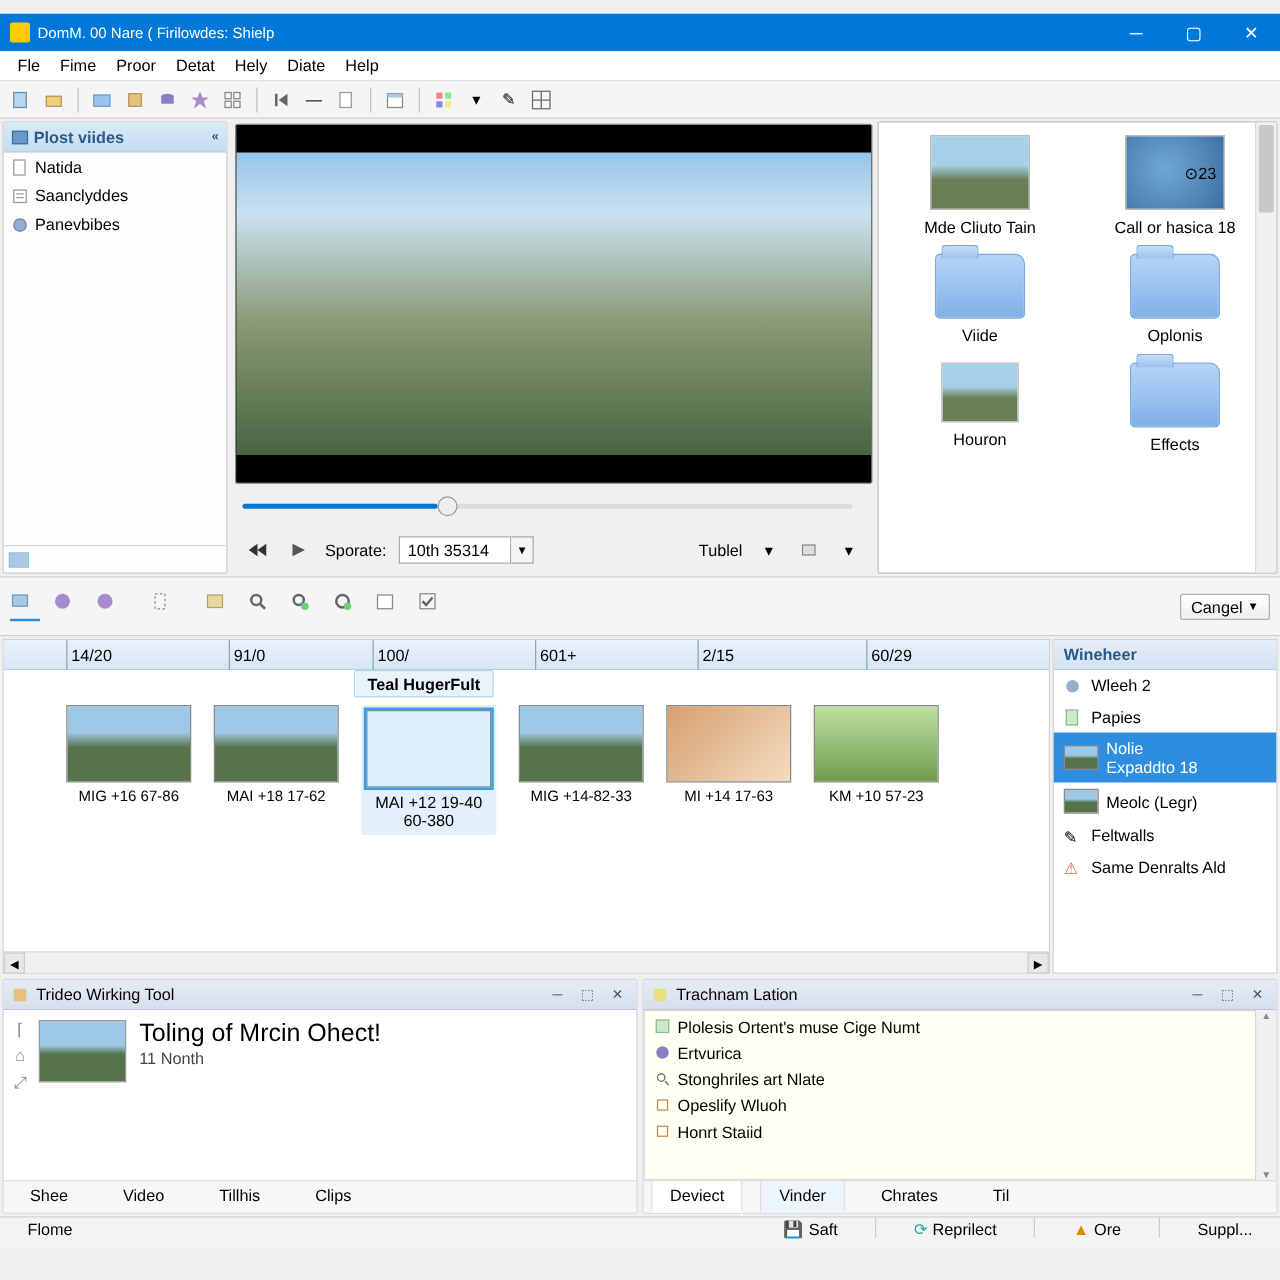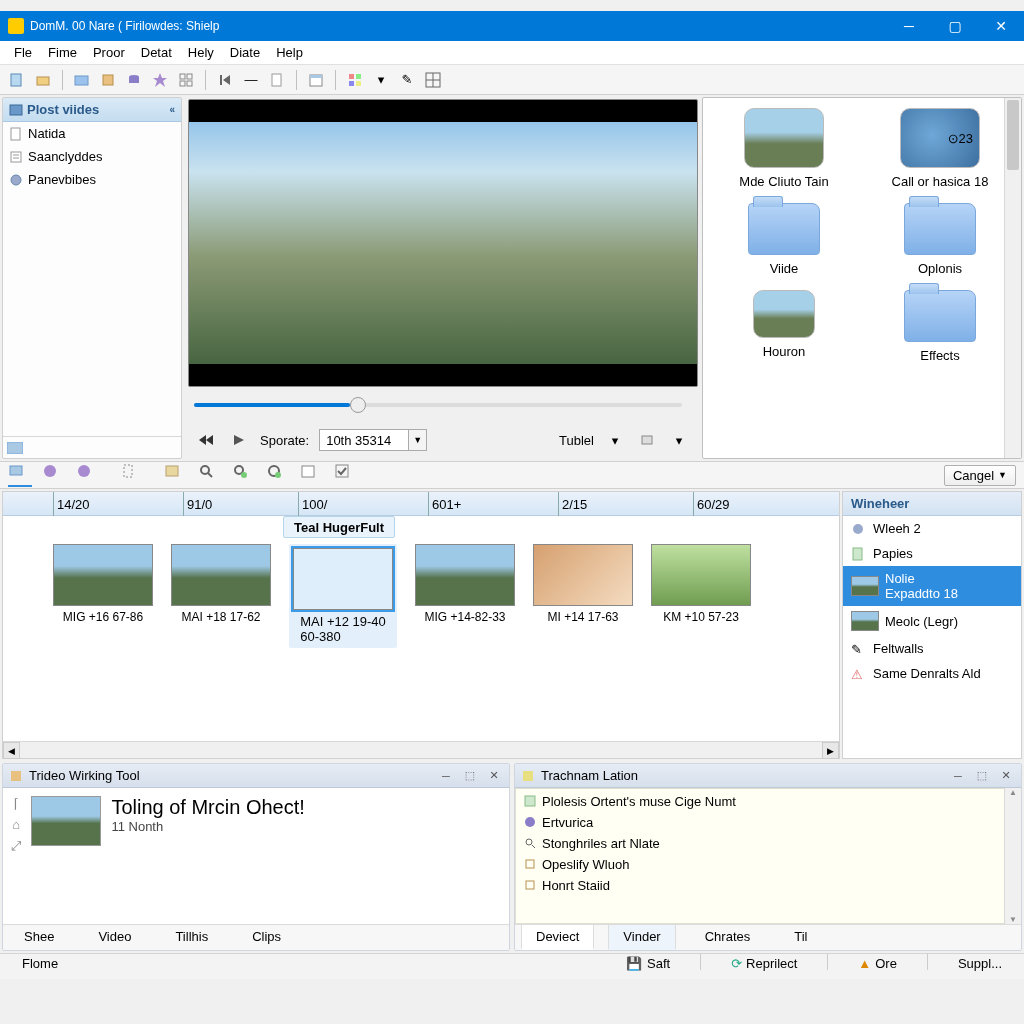--- a/index.html
+++ b/index.html
@@ -30,49 +30,49 @@
 .slider-fill { position:absolute; left:0; top:0; height:4px; width:32%; background:#0078d7; border-radius:2px; }
 .slider-thumb { position:absolute; top:-6px; left:32%; width:16px; height:16px; border-radius:50%; background:#eee; border:1px solid #999; }
 .prev-controls2 { height:34px; display:flex; align-items:center; gap:10px; padding:2px 8px; }
 .pc-btn { width:22px; height:22px; display:flex; align-items:center; justify-content:center; }
 .pc-label { font-size:13px; }
 .pc-input { border:1px solid #aaa; padding:2px 6px; width:90px; background:#fff; }
 .pc-dd { width:18px; height:22px; border:1px solid #aaa; border-left:none; background:#f4f4f4; display:flex; align-items:center; justify-content:center; font-size:9px; }
 .library { width:320px; border:1px solid #c0c0c0; margin:2px 2px 2px 0; background:#fff; border-radius:2px; position:relative; }
 .library-grid { display:grid; grid-template-columns:1fr 1fr; padding:10px 8px; gap:14px 10px; }
 .lib-item { display:flex; flex-direction:column; align-items:center; gap:6px; cursor:default; }
-.lib-thumb { width:80px; height:60px; border:1px solid #bbb; border-radius:10px; background:#eee; position:relative; overflow:hidden; }
+.lib-thumb { width:80px; height:60px; border:1px solid #bbb; border-radius:0; background:#eee; position:relative; overflow:hidden; }
 .lib-thumb.landscape { background:linear-gradient(to bottom,#a6d0e8 40%,#6a7e55 60%); }
 .lib-thumb.camera { background:radial-gradient(circle at 40% 45%,#6fa8d8,#3c6fa0); display:flex; align-items:center; justify-content:flex-end; padding-right:6px; color:#000; font-size:16px; }
 .folder-icon { width:72px; height:52px; background:linear-gradient(#b6d4f7,#7fb0e7); border-radius:4px 8px 4px 4px; position:relative; border:1px solid #7aa8dc; }
 .folder-icon::before { content:""; position:absolute; top:-8px; left:4px; width:28px; height:10px; background:linear-gradient(#c5ddf7,#9cc3ee); border-radius:3px 3px 0 0; border:1px solid #7aa8dc; border-bottom:none; }
 .lib-label { font-size:13px; text-align:center; }
 .lib-scroll { position:absolute; right:0; top:0; bottom:0; width:17px; background:#f0f0f0; border-left:1px solid #d8d8d8; }
 .lib-scroll .thumb { position:absolute; top:2px; left:2px; right:2px; height:70px; background:#c8c8c8; border-radius:2px; }
-.mid-toolbar { height:28px; background:#f5f5f5; border-top:1px solid #d0d0d0; border-bottom:1px solid #d0d0d0; display:flex; align-items:center; padding:0 8px; gap:10px; }
+.mid-toolbar { height:48px; background:#f5f5f5; border-top:1px solid #d0d0d0; border-bottom:1px solid #d0d0d0; display:flex; align-items:center; padding:0 8px; gap:10px; }
 .mid-toolbar .tb-btn { width:24px; height:24px; }
 .mid-toolbar .spacer { flex:1; }
 .cancel-btn { border:1px solid #b0b0b0; background:linear-gradient(#fff,#eee); padding:2px 8px; border-radius:2px; display:flex; align-items:center; gap:4px; }
 .timeline-zone { display:flex; height:272px; }
 .timeline-main { flex:1; background:#fff; border:1px solid #d0d0d0; margin:2px; position:relative; display:flex; flex-direction:column; }
 .ruler { height:24px; background:linear-gradient(#eaf2fb,#d6e6f6); border-bottom:1px solid #b8cde0; position:relative; font-size:11px; }
 .ruler .tick { position:absolute; top:0; height:24px; border-left:1px solid #8aa; }
 .ruler .tick span { position:absolute; top:5px; left:3px; }
 .clip-row-label { height:22px; display:flex; padding-left:50px; }
 .clip-row-label .tag { background:#e8f3fb; border:1px solid #b7d6ec; padding:3px 10px; font-weight:600; border-radius:2px; margin-left:230px; }
 .clip-strip { flex:1; display:flex; align-items:flex-start; gap:18px; padding:6px 50px; overflow:hidden; }
 .clip-item { display:flex; flex-direction:column; align-items:center; gap:4px; }
 .clip-item.sel .clip-th { outline:2px solid #3a9be8; background:#dfeefb; padding:3px; }
 .clip-item.sel { background:#e3f0fb; padding:4px; border-radius:2px; }
 .clip-th { width:100px; height:62px; border:1px solid #888; background:#ccc; overflow:hidden; }
 .clip-th.mtn { background:linear-gradient(#9ec9e6 35%,#56734c 55%); }
 .clip-th.sunset { background:radial-gradient(circle at 50% 55%,#fff1b0,#f0a050 30%,#6a4028 70%,#1a1208); }
 .clip-th.portrait { background:linear-gradient(135deg,#d6a070,#f4dcc0); display:flex; align-items:center; justify-content:center; }
 .clip-th.green { background:linear-gradient(#bfe0a0,#6f9d50); }
-.clip-lab { font-size:12px; }
+.clip-lab { font-size:12px; text-align:center; }
 .clip-lab .l2 { display:block; }
 .tl-hscroll { height:17px; background:#f0f0f0; border-top:1px solid #d8d8d8; position:relative; }
 .tl-hscroll .arrow { position:absolute; top:0; width:17px; height:17px; background:#e8e8e8; border:1px solid #ccc; display:flex; align-items:center; justify-content:center; font-size:9px; }
 .tl-hscroll .arrow.l { left:0; }
 .tl-hscroll .arrow.r { right:0; }
 .timeline-side { width:180px; margin:2px 2px 2px 0; background:#fff; border:1px solid #d0d0d0; display:flex; flex-direction:column; }
 .ts-header { background:linear-gradient(#e5eef8,#d2e2f2); padding:4px 8px; color:#2a5a8a; font-weight:600; border-bottom:1px solid #b8cde0; }
 .ts-item { padding:5px 8px; display:flex; align-items:center; gap:6px; cursor:default; }
 .ts-item.sel { background:#2f8de0; color:#fff; }
 .ts-item .ts-icon { width:16px; height:14px; display:inline-block; }

